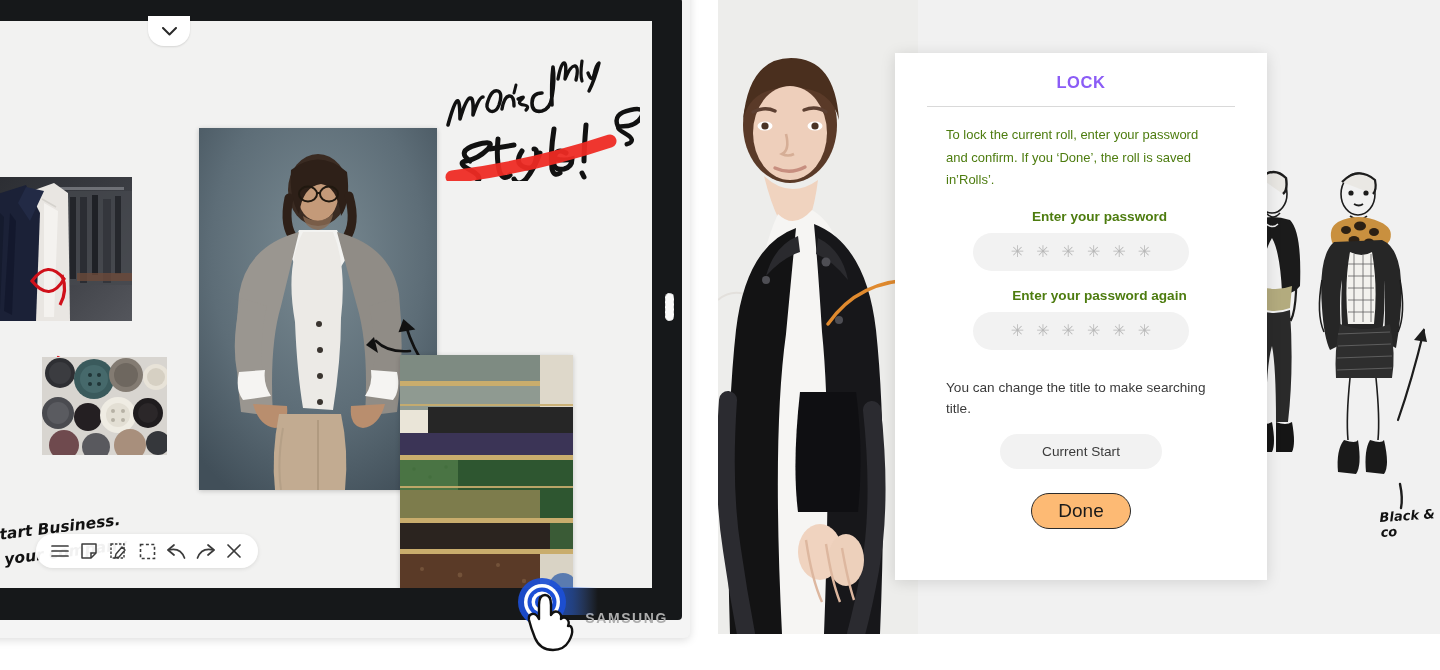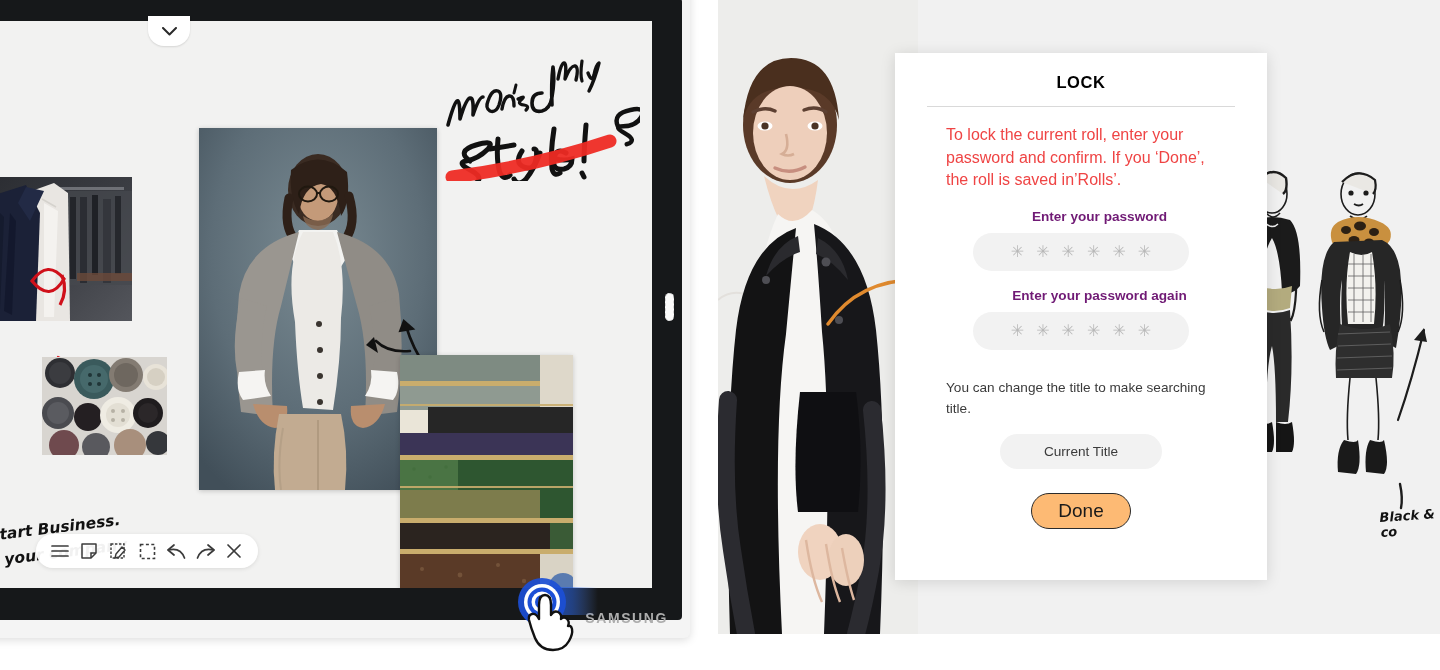--- a/index.html
+++ b/index.html
@@ -79,29 +79,29 @@
   .rp-sketches { position: absolute; right: 0; top: 160px; width: 190px; height: 330px; overflow: hidden; }
   .rp-orange { position: absolute; left: 108px; top: 262px; width: 140px; height: 70px; }
 
   
   .dialog {
     position: absolute; left: 895px; top: 53px; width: 372px; height: 527px;
     background: #ffffff; z-index: 80;
     box-shadow: 0 2px 14px rgba(0,0,0,0.13);
   }
   .dlg-title {
-    text-align: center; font-size: 16.5px; font-weight: 700; color: #000000;
+    text-align: center; font-size: 16.5px; font-weight: 700; color: #8b5cf6;
     letter-spacing: 0.6px; margin-top: 20px;
   }
   .dlg-rule { height: 1px; background: #d9d9d9; margin: 14px 32px 0 32px; }
   .dlg-body {
-    margin: 17px 51px 0 51px; font-size: 16px; line-height: 22.5px; color: #ef4444;
+    margin: 17px 51px 0 51px; font-size: 13px; line-height: 22.5px; color: #4d7c0f;
   }
   .dlg-label {
-    text-align: center; font-size: 13.6px; font-weight: 700; color: #701a75;
+    text-align: center; font-size: 13.6px; font-weight: 700; color: #4d7c0f;
     margin-top: 17px;
     margin-left: 37px;
   }
   .pw-field {
     margin: 9px auto 0 auto; width: 216px; height: 38px;
     background: #f2f2f2; border-radius: 19px;
     display: flex; align-items: center; justify-content: center; gap: 12px;
   }
   .pw-dot { color: #b7b7b7; font-size: 16px; line-height: 1; }
   .dlg-hint {
@@ -545,18 +545,18 @@
       <div class="pw-field">
         <span class="pw-dot">✳</span>
         <span class="pw-dot">✳</span>
         <span class="pw-dot">✳</span>
         <span class="pw-dot">✳</span>
         <span class="pw-dot">✳</span>
         <span class="pw-dot">✳</span>
       </div>
 
       <div class="dlg-hint">You can change the title to make searching title.</div>
-      <div class="title-field">Current Title</div>
+      <div class="title-field">Current Start</div>
       <div class="done-btn">Done</div>
     </div>
 
   </div>
 </div>
 
 </body></html>

